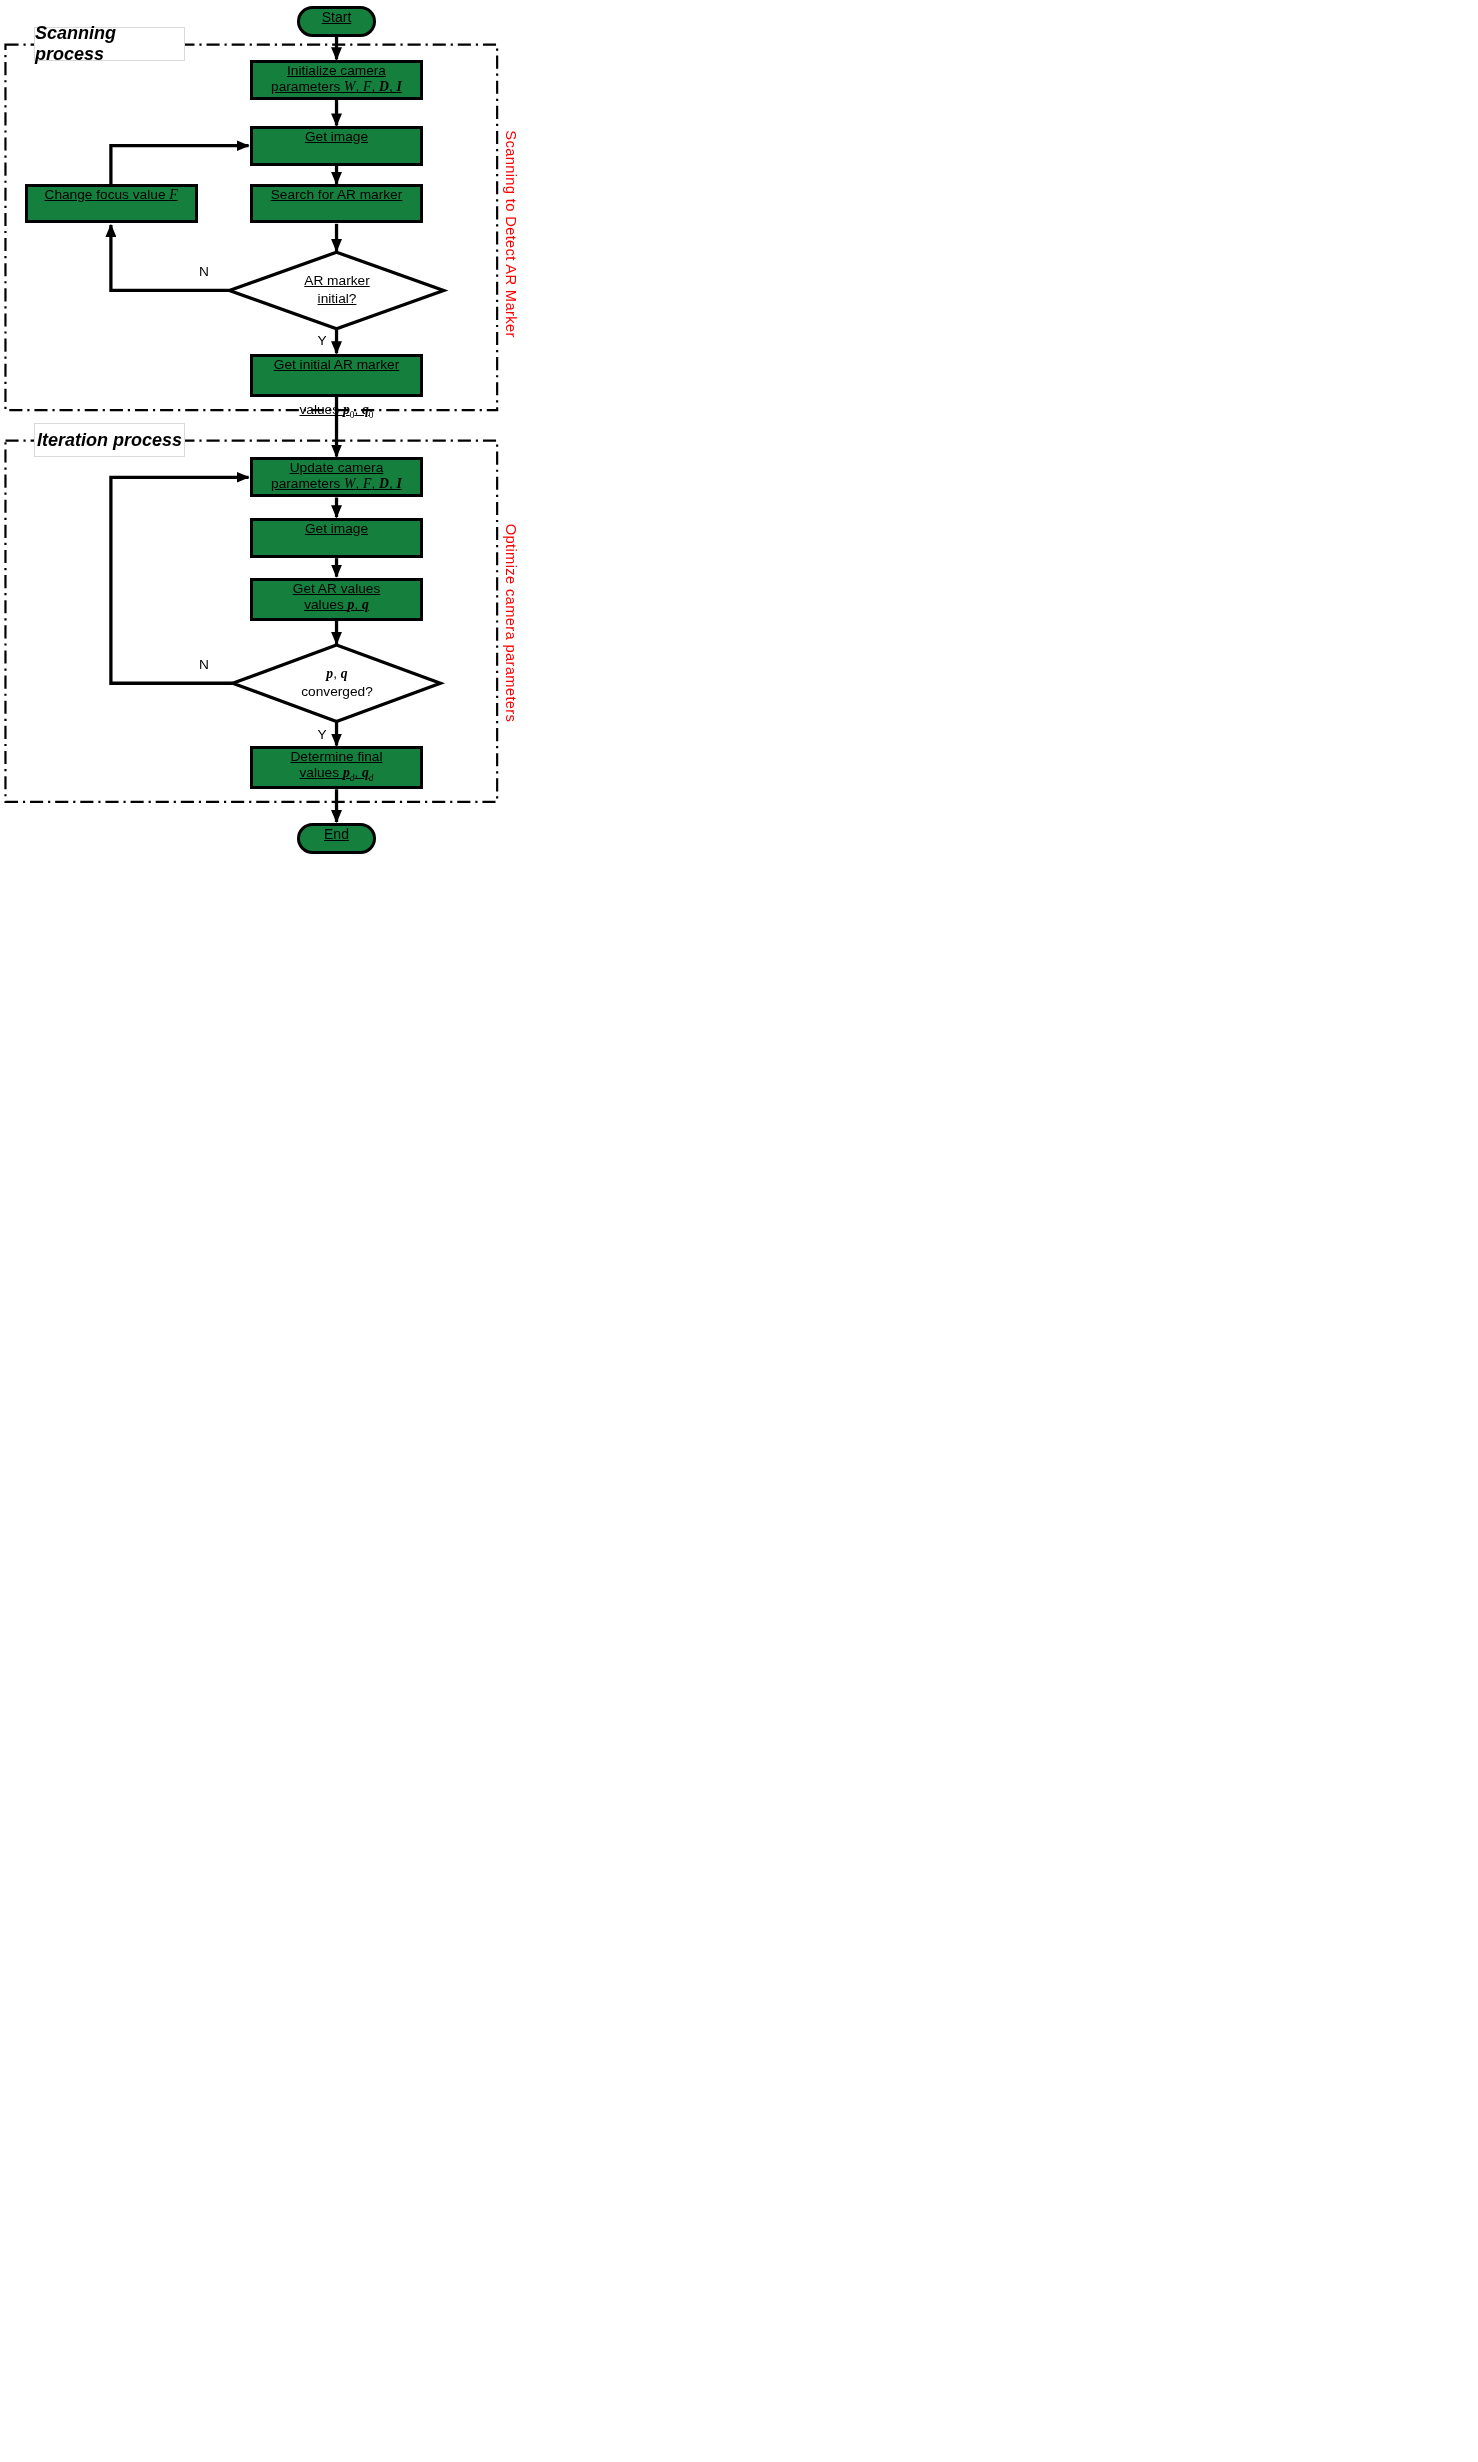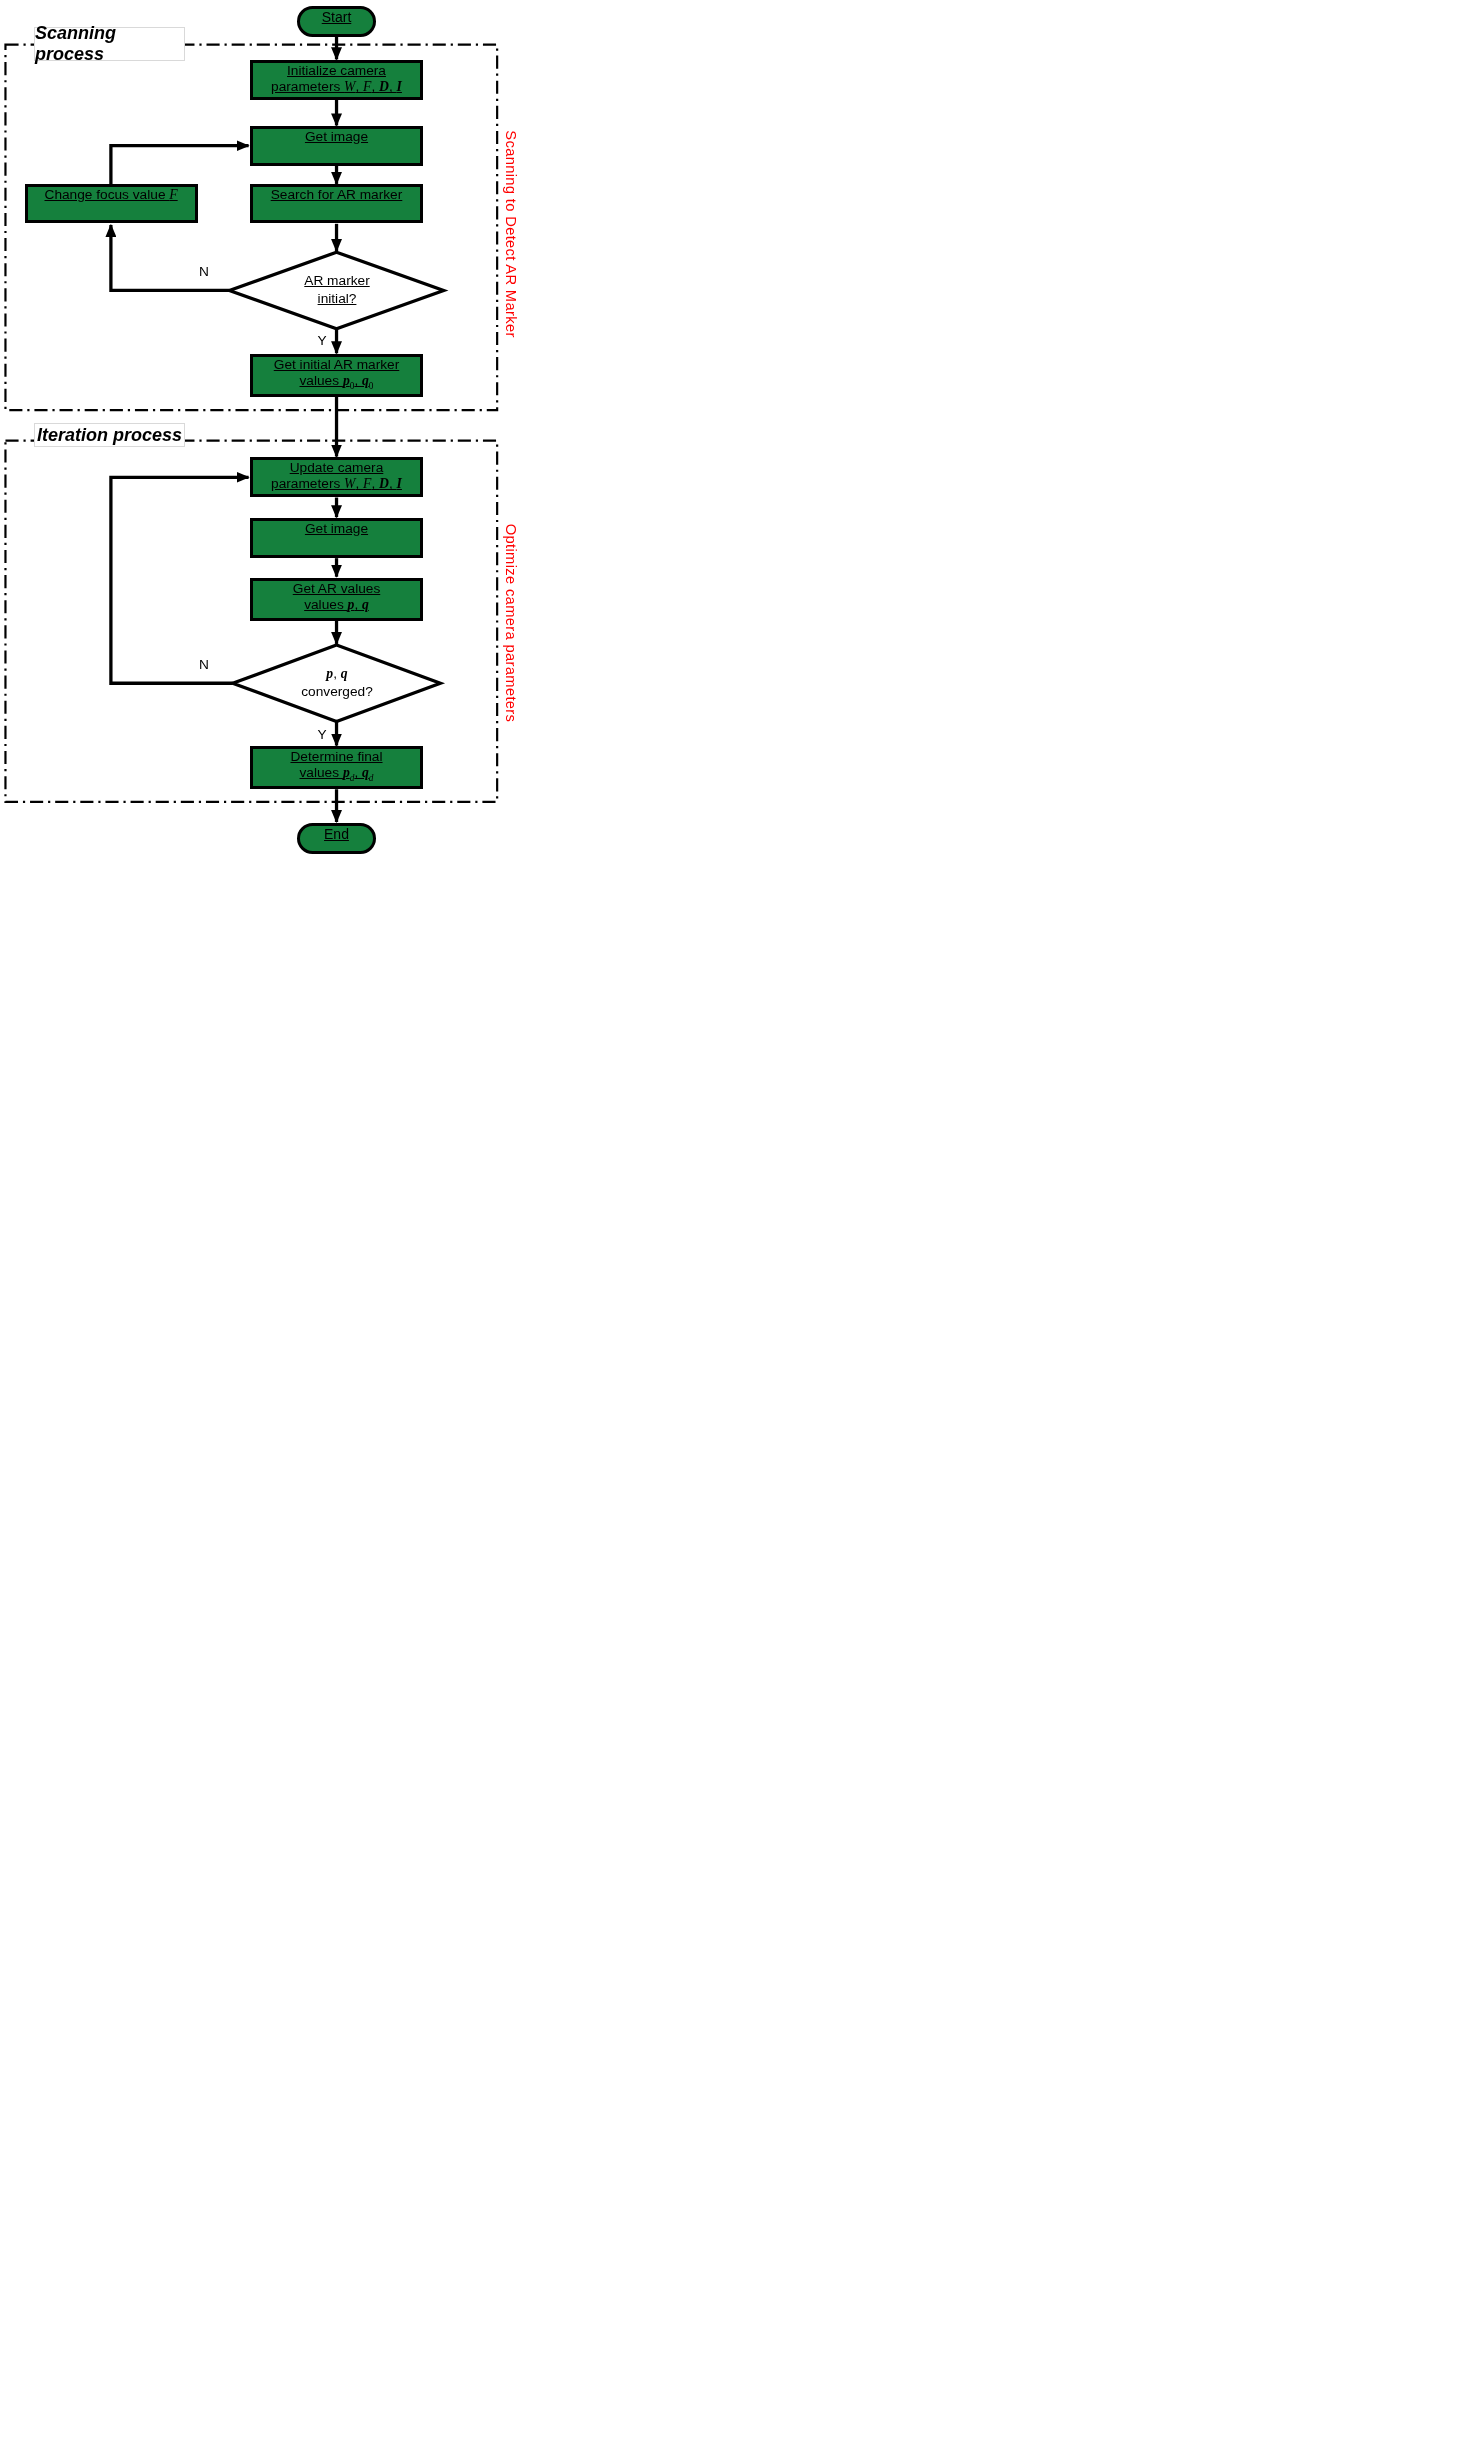--- a/index.html
+++ b/index.html
@@ -23,23 +23,23 @@
   .mbi{font-family:"Liberation Serif",serif;font-style:italic;font-weight:bold;}
   sub.msub{font-family:"Liberation Serif",serif;font-size:0.68em;}
   sub.msubi{font-family:"Liberation Serif",serif;font-style:italic;font-size:0.68em;}
   
   #start{left:297px;top:5.5px;width:79px;height:31px;}
   #init{left:250px;top:60px;width:173px;height:40px;}
   #getimg1{left:250px;top:126px;width:173px;height:40px;}
   #search{left:250px;top:184px;width:173px;height:39px;}
   #chfocus{left:24.6px;top:184px;width:173px;height:39px;}
   #dtext1{left:255px;top:257px;width:164px;height:66px;text-decoration:underline;}
-  #getinit{left:250px;top:354px;width:173px;height:43px;}
+  #getinit{left:250px;top:354px;width:173px;height:43px;gap:29px;}
   #labelscan{left:34px;top:27px;width:151px;height:34px;}
-  #labeliter{left:34px;top:423px;width:151px;height:24px;}
+  #labeliter{left:34px;top:423px;width:151px;height:34px;}
   #update{left:250px;top:457px;width:173px;height:40px;}
   #getimg2{left:250px;top:518px;width:173px;height:40px;}
   #getar{left:250px;top:578px;width:173px;height:43px;}
   #dtext2{left:255px;top:650px;width:164px;height:66px;}
   #determine{left:250px;top:746px;width:173px;height:43px;}
   #end{left:297px;top:823px;width:79px;height:31px;}
   #n1{left:192px;top:262px;}
   #y1{left:310px;top:331px;}
   #n2{left:192px;top:655px;}
   #y2{left:310px;top:725px;}

